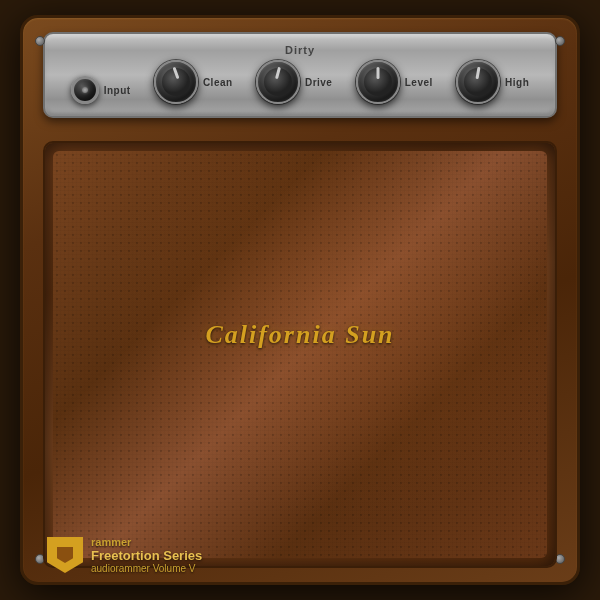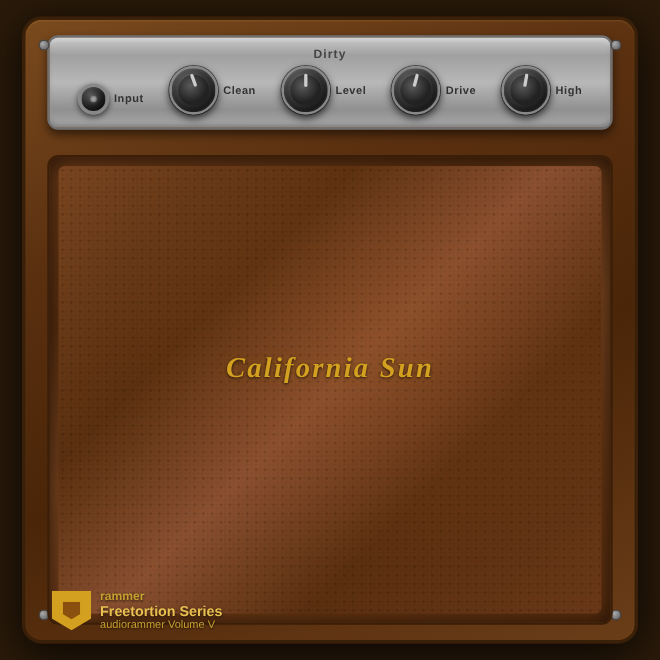--- a/index.html
+++ b/index.html
@@ -302,35 +302,35 @@
       <div class="knob-group">
         <div class="knob knob-clean">
           <div class="knob-body">
             <div class="knob-marker"></div>
           </div>
         </div>
         <div class="knob-label">Clean</div>
       </div>
 
       <div class="knob-group">
+        <div class="knob knob-drive">
+          <div class="knob-body">
+            <div class="knob-marker"></div>
+          </div>
+        </div>
+        <div class="knob-label">Drive</div>
+      </div>
+
+      <div class="knob-group">
         <div class="knob knob-level">
           <div class="knob-body">
             <div class="knob-marker"></div>
           </div>
         </div>
         <div class="knob-label">Level</div>
-      </div>
-
-      <div class="knob-group">
-        <div class="knob knob-drive">
-          <div class="knob-body">
-            <div class="knob-marker"></div>
-          </div>
-        </div>
-        <div class="knob-label">Drive</div>
       </div>
 
 
       <div class="knob-group">
         <div class="knob knob-high">
           <div class="knob-body">
             <div class="knob-marker"></div>
           </div>
         </div>
         <div class="knob-label">High</div>

